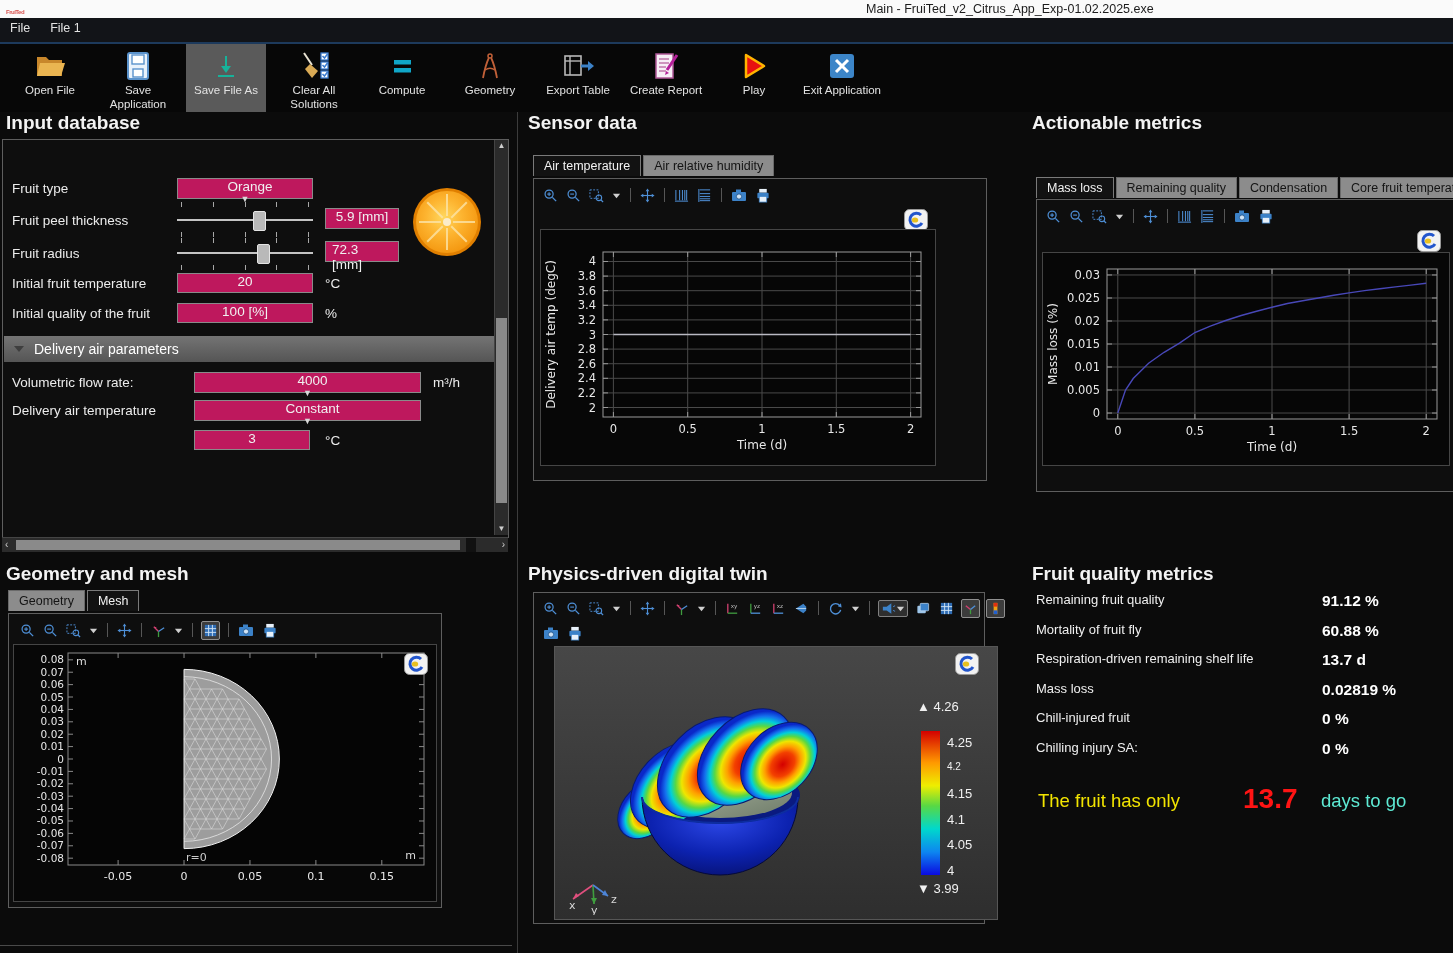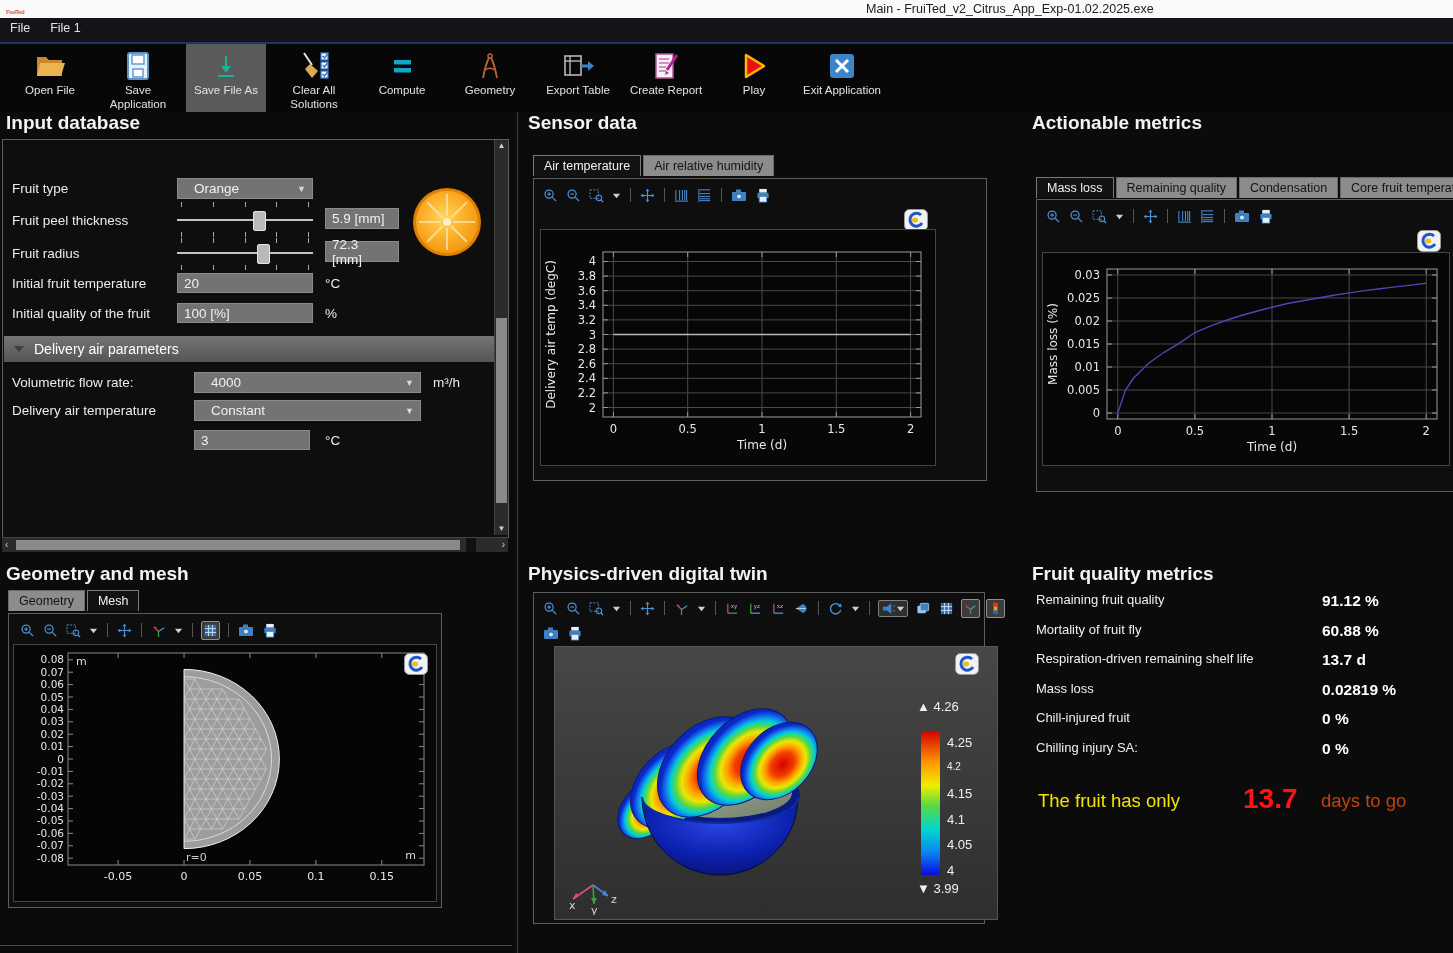--- a/index.html
+++ b/index.html
@@ -33,22 +33,22 @@
        border-bottom:none;white-space:nowrap;}
   .tab.active{background:#121212;color:#f2f2f2;border-color:#7a7a7a;}
   
   .ptoolbar{position:absolute;display:flex;align-items:center;gap:6px;height:22px;}
   .pticon{display:flex;align-items:center;padding:1px;}
   .pticon.pt-active{border:1px solid #909090;background:#3c3c3c;border-radius:2px;}
   .pt-group{display:flex;align-items:center;border:1px solid #808080;border-radius:2px;padding:0 2px;background:#2e2e2e;}
   .psep{width:1px;height:14px;background:#565656;margin:0 2px;}
   
   .flabel{position:absolute;font-size:13.5px;color:#ececec;white-space:nowrap;}
-  .tbox{position:absolute;background:#737373;border:1px solid #8a8a8a;color:#f0f0f0;
-        font-size:13.5px;display:flex;align-items:center;padding:0 6px;box-sizing:border-box;}
+  .tbox{position:absolute;background:#be185d;border:1px solid #8a8a8a;color:#f0f0f0;
+        font-size:13.5px;display:flex;align-items:center;padding:0 6px;box-sizing:border-box;flex-direction:column;}
   .dropdown{justify-content:space-between;}
   .dropdown .caret{color:#d8d8d8;font-size:9px;}
   .dropdown .dval{padding-left:10px;}
   .unit{position:absolute;font-size:13.5px;color:#ececec;}
   .sect{position:absolute;left:1px;width:490px;height:26px;background:linear-gradient(#747474,#555555);
         color:#fff;font-size:14px;display:flex;align-items:center;padding-left:30px;box-sizing:border-box;}
   .sect .tri{position:absolute;left:10px;top:10px;width:0;height:0;border-left:5px solid transparent;
              border-right:5px solid transparent;border-top:6px solid #3e3e3e;}
   .slider{position:absolute;height:20px;}
   .slider .track{position:absolute;left:0;right:0;top:9px;height:2px;background:#c4c4c4;}
@@ -68,21 +68,21 @@
   .vdivider{position:absolute;width:1px;background:#3c3c3c;}
   .hline{position:absolute;height:1px;background:#4a4a4a;}
   
   .metric-row{position:absolute;left:1036px;width:417px;height:22px;}
   .m-label{position:absolute;left:0;font-size:13px;color:#efefef;}
   .m-value{position:absolute;left:286px;font-size:15.5px;font-weight:bold;color:#ffffff;}
   
   #alert-line{position:absolute;left:1038px;top:783px;width:410px;height:36px;}
   #alert-prefix{position:absolute;left:0;top:7px;font-size:18.5px;color:#f2e400;}
   #alert-number{position:absolute;left:205px;top:0;font-size:28px;font-weight:bold;color:#ff1414;}
-  #alert-suffix{position:absolute;left:283px;top:7px;font-size:18.5px;color:#c2410c;}
+  #alert-suffix{position:absolute;left:283px;top:7px;font-size:18.5px;color:#5eead4;}
   svg{display:block;}
   text{font-family:"DejaVu Sans",sans-serif;}
 </style>
 </head>
 <body>
 
 <div id="titlebar">
   <span class="logo">FruiTed</span>
   <span class="title">Main - FruiTed_v2_Citrus_App_Exp-01.02.2025.exe</span>
 </div>

